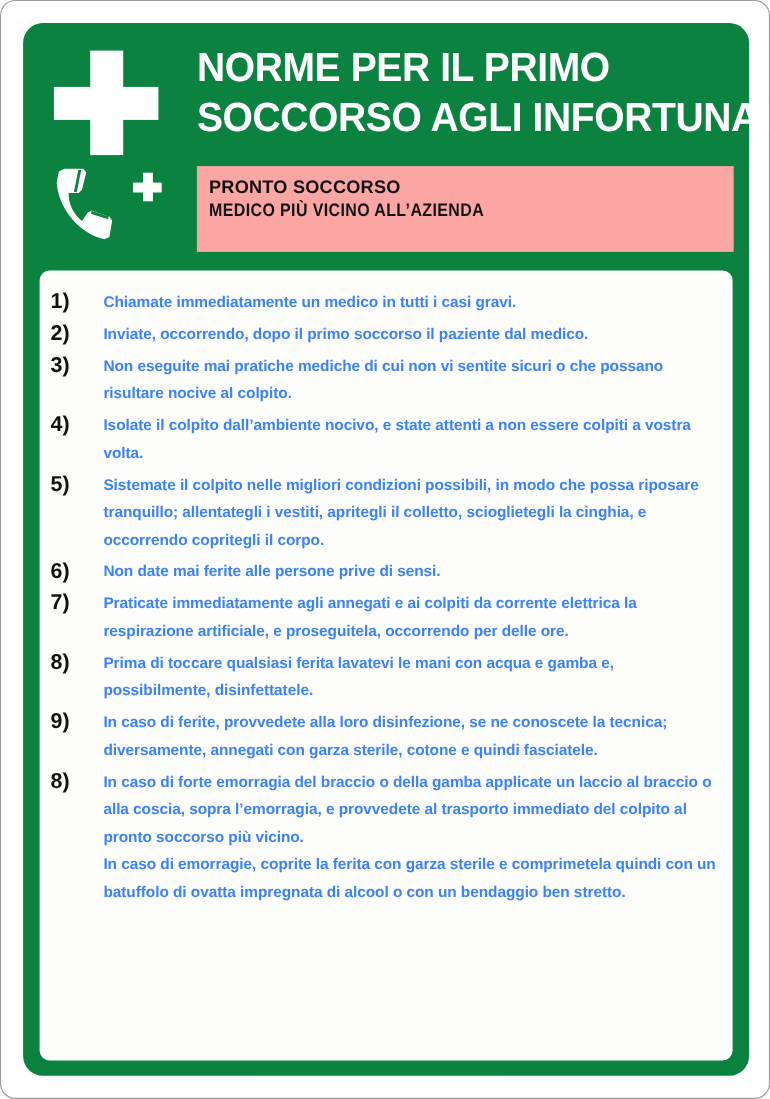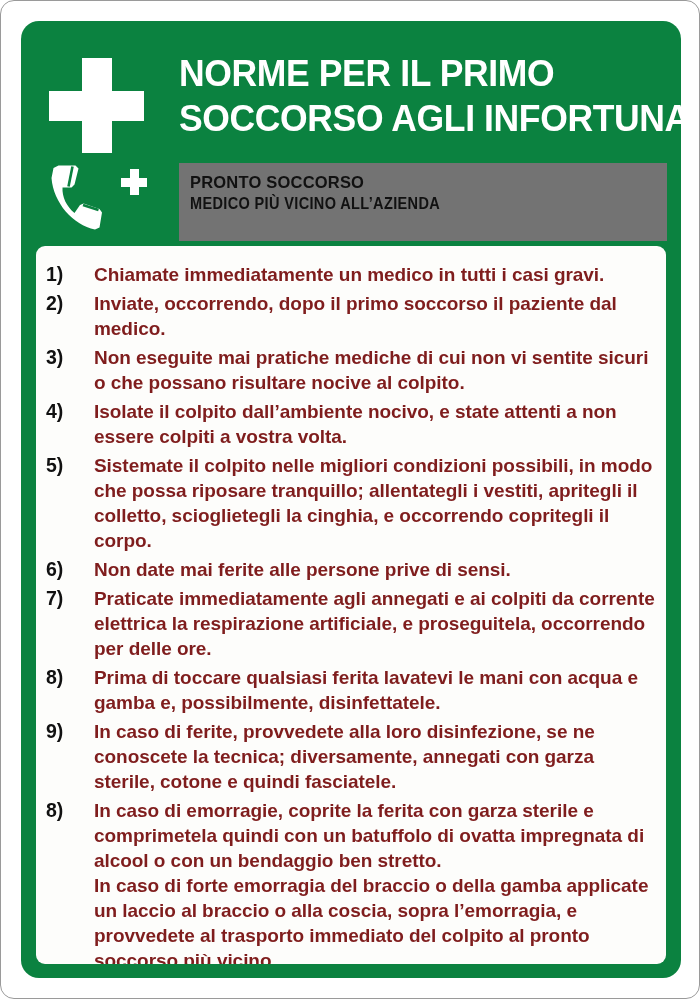--- a/index.html
+++ b/index.html
@@ -34,21 +34,21 @@
     height: 957px;
     background: #0b8240;
     border-radius: 18px;
     box-sizing: border-box;
   }
 
   
   #header {
     position: absolute;
     left: 0;
-    top: 12px;
+    top: 0;
     width: 564px;
     height: 222px;
   }
 
   #pictogram-column {
     position: absolute;
     left: 12px;
     top: 8px;
     width: 145px;
     height: 210px;
@@ -128,21 +128,21 @@
     transform: scaleX(0.96);
     transform-origin: left center;
   }
 
   #contacts-box {
     position: absolute;
     left: 158px;
     top: 130px;
     width: 488px;
     height: 78px;
-    background: #737373;
+    background: #fca5a5;
     box-sizing: border-box;
     padding: 9px 0 0 11px;
   }
   .contact-line {
     color: #111111;
     font-family: "Liberation Sans", sans-serif;
     font-weight: bold;
     font-size: 16.5px;
     line-height: 21px;
     letter-spacing: 0.2px;
@@ -179,24 +179,24 @@
     top: 0;
     width: 42px;
     text-align: left;
     color: #111111;
     font-family: "Liberation Sans", sans-serif;
     font-weight: bold;
     font-size: 19.5px;
     line-height: 25px;
   }
   .item-text {
-    color: #7f1d1d;
+    color: #3b82f6;
     font-family: "Liberation Sans", sans-serif;
     font-weight: bold;
-    font-size: 19px;
+    font-size: 14px;
     line-height: 25px;
     letter-spacing: -0.05px;
   }
   .item-text .para {
     display: block;
   }
   .list-item.wide-number { padding-left: 48px; }
   .list-item.wide-number .item-number { width: 46px; }
 </style>
 </head>
@@ -312,21 +312,21 @@
       <div class="list-item">
         <span class="item-number">9)</span>
         <span class="item-text">
           <span class="para">In caso di ferite, provvedete alla loro disinfezione, se ne conoscete la tecnica; diversamente, annegati con garza sterile, cotone e quindi fasciatele.</span>
         </span>
       </div>
 
       <div class="list-item wide-number">
         <span class="item-number">8)</span>
         <span class="item-text">
+          <span class="para">In caso di forte emorragia del braccio o della gamba applicate un laccio al braccio o alla coscia, sopra l’emorragia, e provvedete al trasporto immediato del colpito al pronto soccorso più vicino.</span>
           <span class="para">In caso di emorragie, coprite la ferita con garza sterile e comprimetela quindi con un batuffolo di ovatta impregnata di alcool o con un bendaggio ben stretto.</span>
-          <span class="para">In caso di forte emorragia del braccio o della gamba applicate un laccio al braccio o alla coscia, sopra l’emorragia, e provvedete al trasporto immediato del colpito al pronto soccorso più vicino.</span>
         </span>
       </div>
 
     </div>
 
   </div>
 </div>
 
 </body></html>

